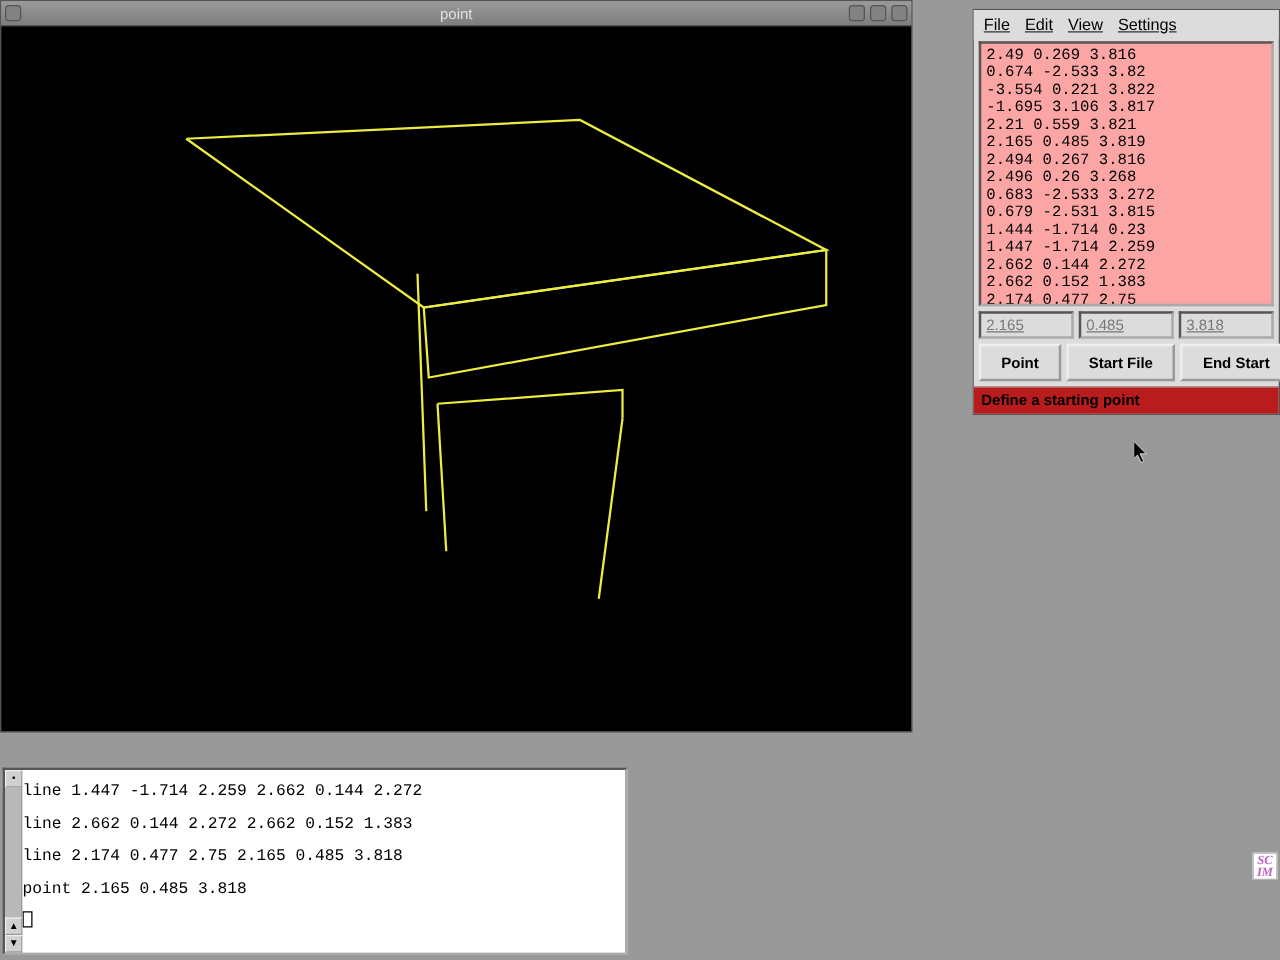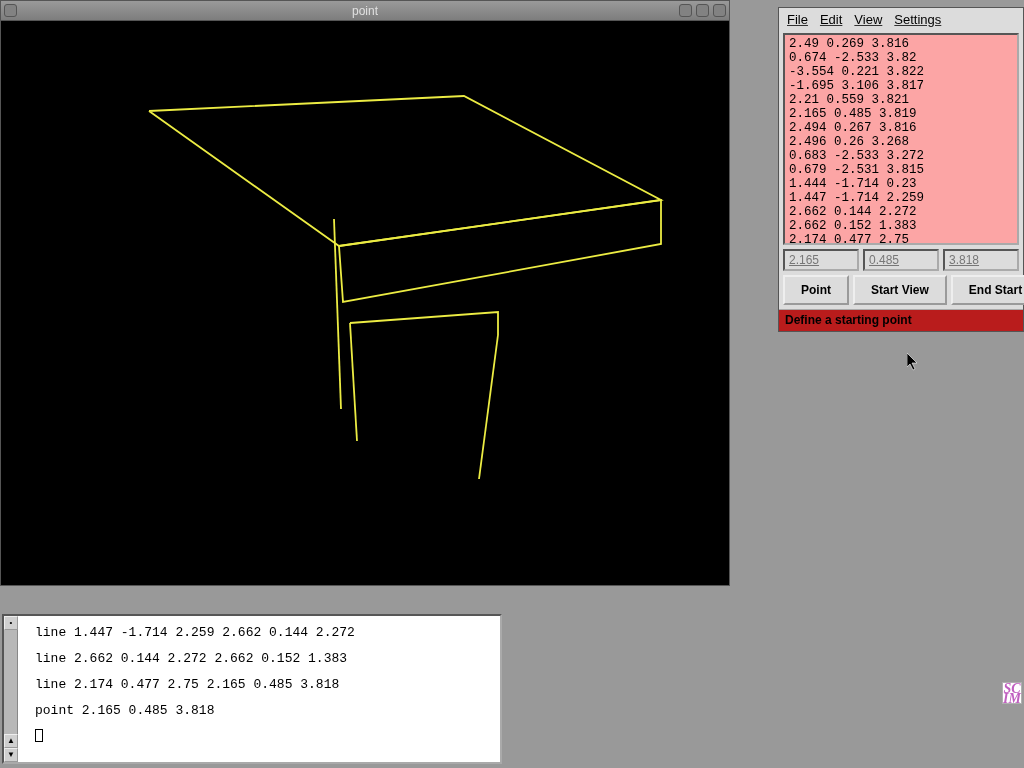--- a/index.html
+++ b/index.html
@@ -149,41 +149,41 @@
     line-height: 12px;
   }
   .sb-top { display: flex; flex-direction: column; }
   .sb-track { flex: 1; background: #b8b8b8; }
   .console-text {
     flex: 1;
     background: #fff;
     font-family: "Courier New", monospace;
     font-size: 13px;
     line-height: 26px;
-    padding: 4px 17px;
+    padding: 4px 0;
     white-space: pre;
     overflow: hidden;
   }
   .cursor-box {
     display: inline-block;
     width: 8px; height: 13px;
     border: 1px solid #000;
     vertical-align: -2px;
   }
 
   
   .scim {
     position: absolute;
     right: 2px; bottom: 64px;
     width: 20px; height: 22px;
     background: #fff;
     border: 1px solid #b0b0b0;
     font-family: serif;
     font-style: italic;
-    font-size: 14px;
+    font-size: 10px;
     color: #c060c0;
     text-align: center;
     line-height: 10px;
     padding-top: 1px;
     font-weight: bold;
   }
 
   
   .fake-cursor {
     position: absolute;
@@ -248,21 +248,21 @@
 2.165 0.485 3.818</div>
 
   <div class="coord-row">
     <input readonly="" value="2.165" style="">
     <input readonly="" value="0.485" style="">
     <input readonly="" value="3.818" style="">
   </div>
 
   <div class="button-row">
     <button>Point</button>
-    <button>Start View</button>
+    <button>Start File</button>
     <button>End Start</button>
   </div>
 
   <div class="status-line">Define a starting point</div>
 </div>
 
 <div class="console-window">
   <div class="console-scrollbar">
     <div class="sb-top">
       <div class="sb-btn">•</div>

